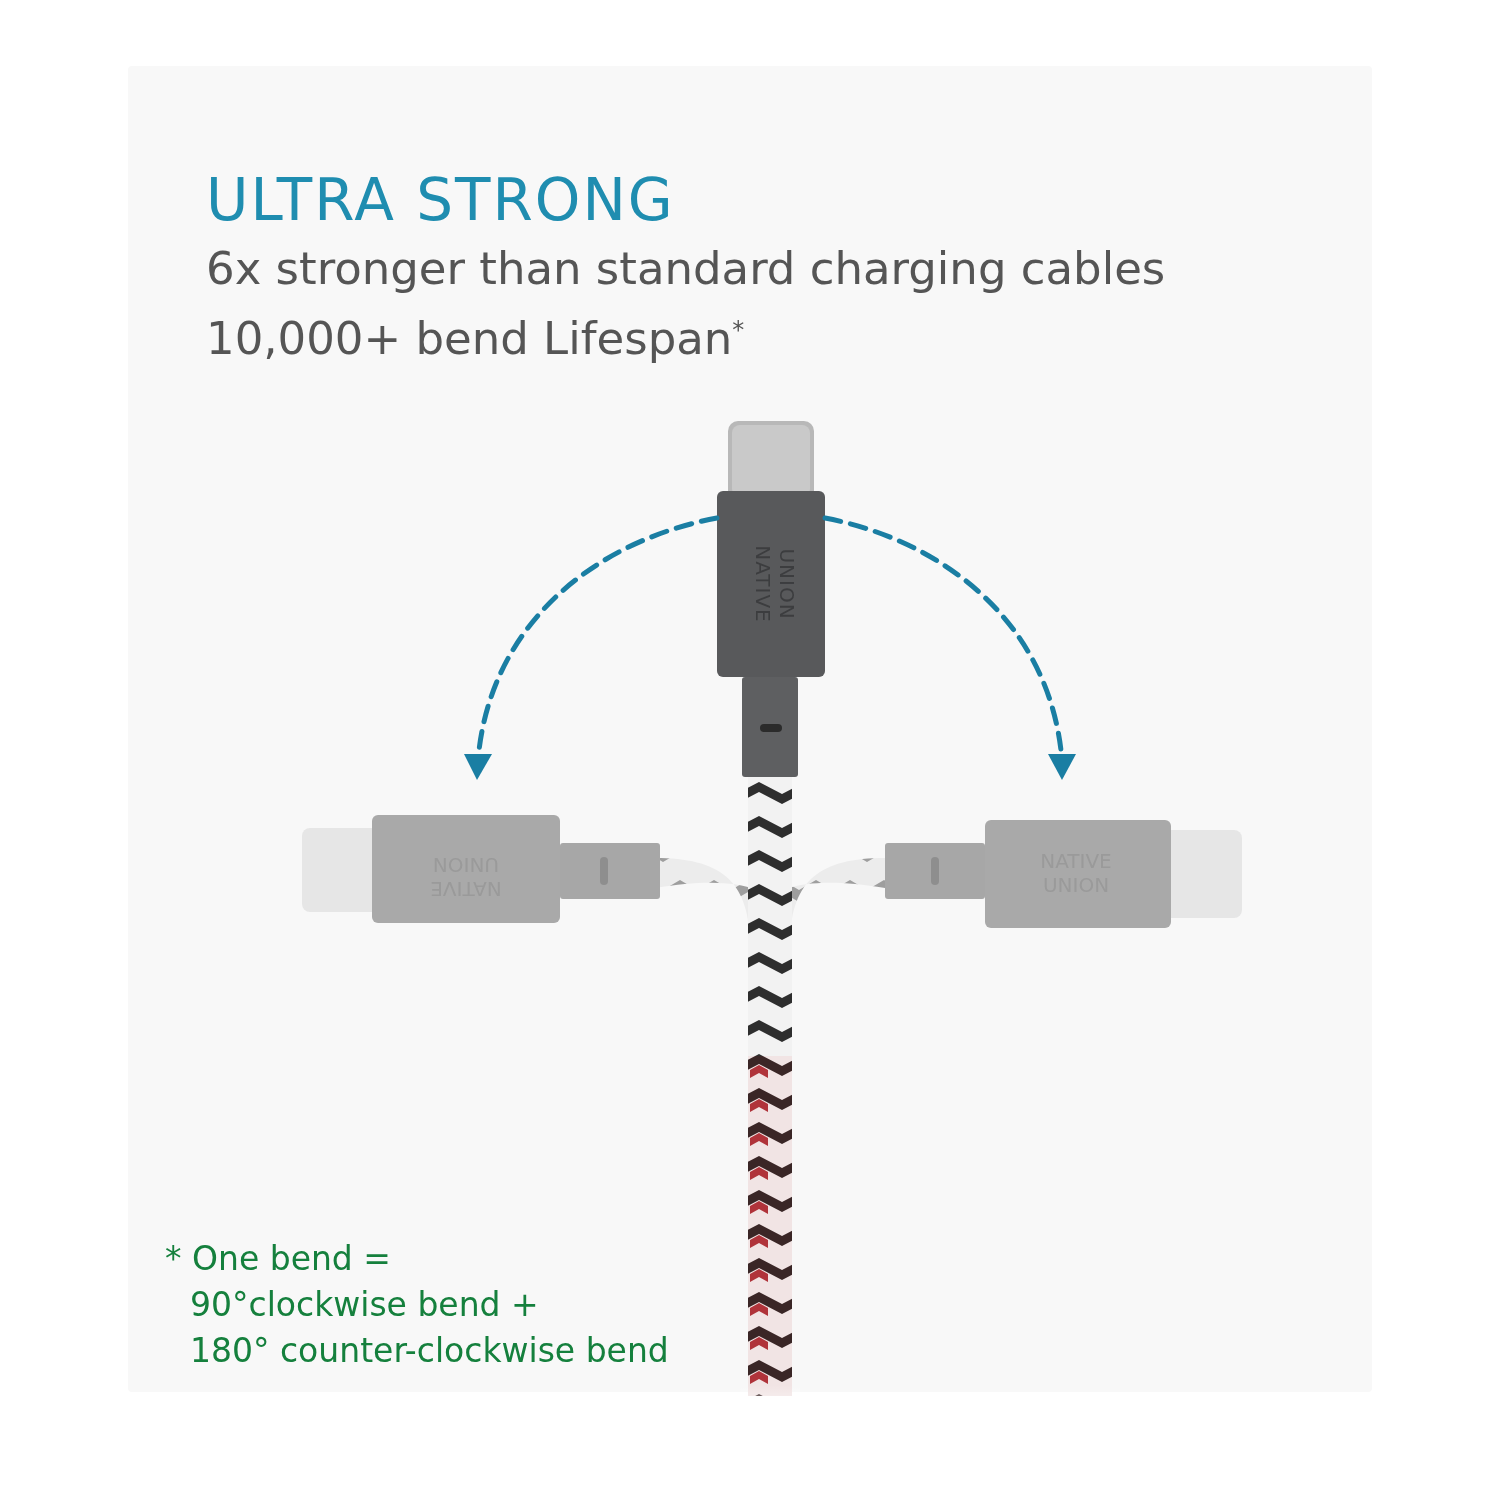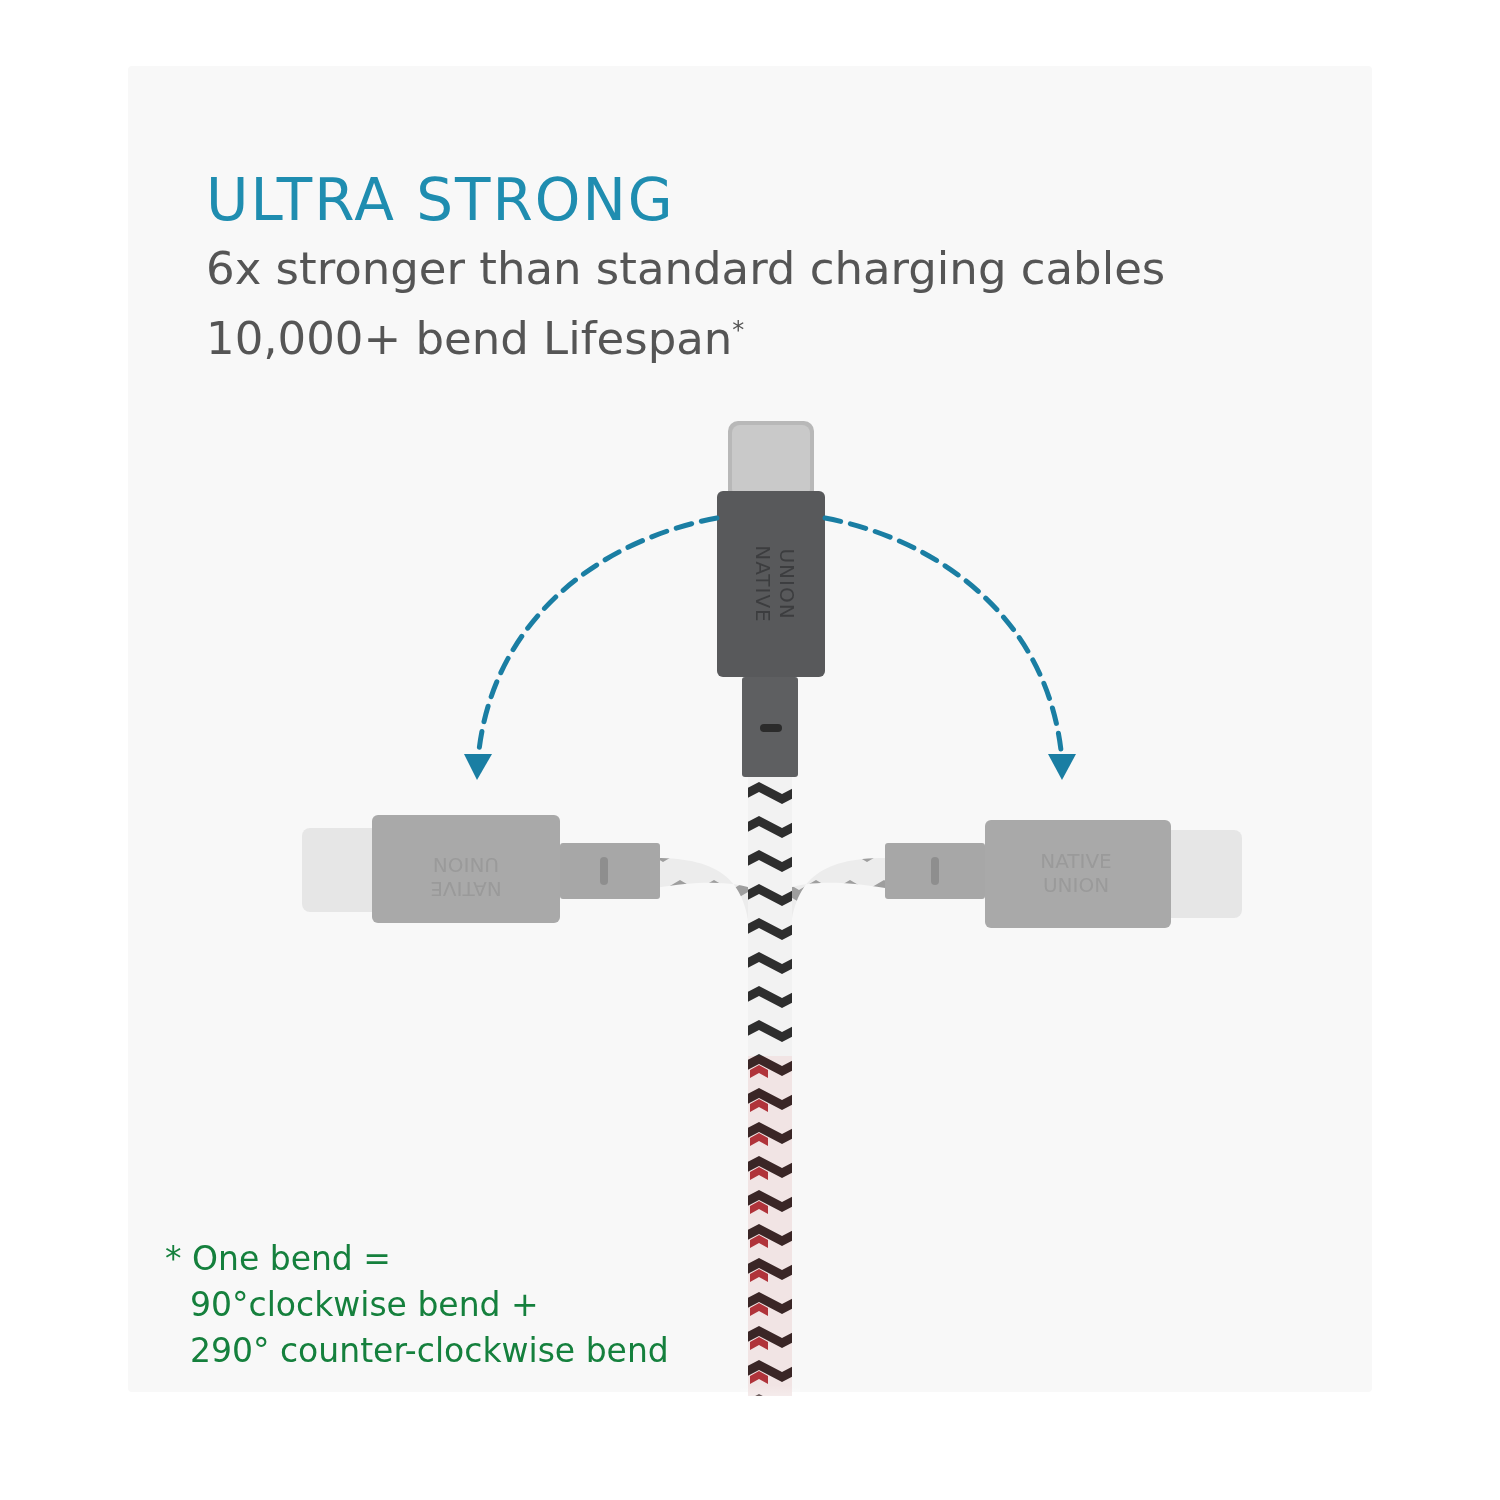--- a/index.html
+++ b/index.html
@@ -90,14 +90,14 @@
   </g>
   <g>
     <path d="M825,518 C940,540 1050,620 1062,760" fill="none" stroke="#1a7ea3" stroke-width="5" stroke-dasharray="16,10" stroke-linecap="round"></path>
     <polygon points="1048,754 1076,754 1062,780" fill="#1a7ea3"></polygon>
   </g>
 </svg>
 
 <div class="footnote">
   <div class="line"><span>*</span> <span>One bend =</span></div>
   <div class="line indent">90°clockwise bend +</div>
-  <div class="line indent">290° counter-clockwise bend</div>
+  <div class="line indent">180° counter-clockwise bend</div>
 </div>
 
 </body></html>

